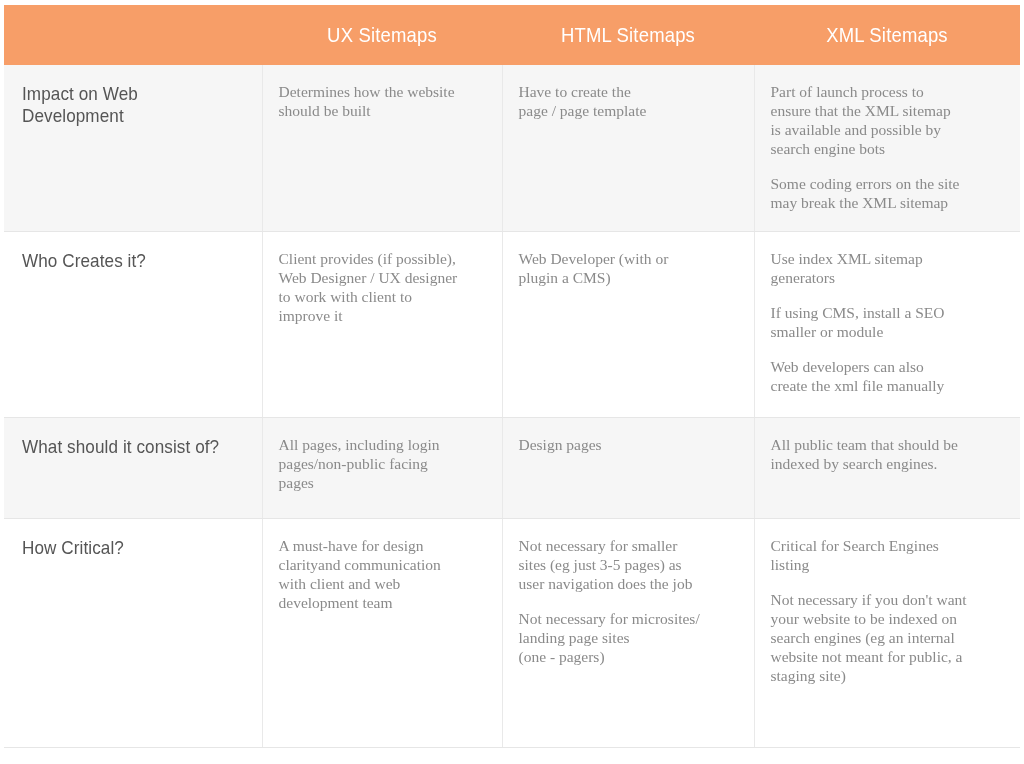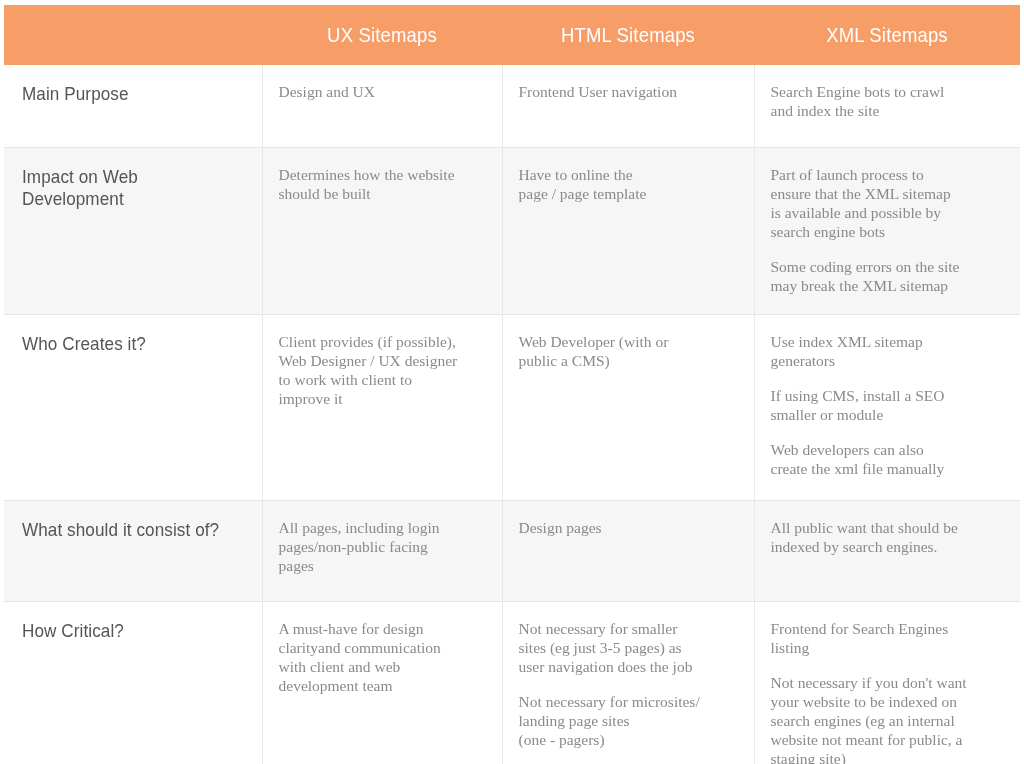--- a/index.html
+++ b/index.html
@@ -129,45 +129,30 @@
         </th>
         <th>
           <span class="hd-text">HTML Sitemaps</span>
         </th>
         <th>
           <span class="hd-text">XML Sitemaps</span>
         </th>
       </tr>
     </thead>
     <tbody id="tbody">
-        <tr class="row-0 r-odd">
-          <td class="rowlabel">
-            <span class="lbl">Main Purpose</span>
-          </td>
-          <td class="cell">
-            <span class="para">Design and UX</span>
-          </td>
-          <td class="cell">
-            <span class="para">Frontend User navigation</span>
-          </td>
-          <td class="cell last">
-            <span class="para">Search Engine bots to crawl
-and index the site</span>
-          </td>
-        </tr>
         <tr class="row-1 r-even">
           <td class="rowlabel">
             <span class="lbl">Impact on Web Development</span>
           </td>
           <td class="cell">
             <span class="para">Determines how the website
 should be built</span>
           </td>
           <td class="cell">
-            <span class="para">Have to online the
+            <span class="para">Have to create the
 page / page template</span>
           </td>
           <td class="cell last">
             <span class="para">Part of launch process to
 ensure that the XML sitemap
 is available and possible by
 search engine bots</span>
             <span class="para">Some coding errors on the site
 may break the XML sitemap</span>
           </td>
@@ -177,21 +162,21 @@
             <span class="lbl">Who Creates it?</span>
           </td>
           <td class="cell">
             <span class="para">Client provides (if possible),
 Web Designer / UX designer
 to work with client to
 improve it</span>
           </td>
           <td class="cell">
             <span class="para">Web Developer (with or
-public a CMS)</span>
+plugin a CMS)</span>
           </td>
           <td class="cell last">
             <span class="para">Use index XML sitemap
 generators</span>
             <span class="para">If using CMS, install a SEO
 smaller or module</span>
             <span class="para">Web developers can also
 create the xml file manually</span>
           </td>
         </tr>
@@ -201,21 +186,21 @@
           </td>
           <td class="cell">
             <span class="para">All pages, including login
 pages/non-public facing
 pages</span>
           </td>
           <td class="cell">
             <span class="para">Design pages</span>
           </td>
           <td class="cell last">
-            <span class="para">All public want that should be
+            <span class="para">All public team that should be
 indexed by search engines.</span>
           </td>
         </tr>
         <tr class="row-4 r-odd">
           <td class="rowlabel">
             <span class="lbl">How Critical?</span>
           </td>
           <td class="cell">
             <span class="para">A must-have for design
 clarityand communication
@@ -224,21 +209,21 @@
           </td>
           <td class="cell">
             <span class="para">Not necessary for smaller
 sites (eg just 3-5 pages) as
 user navigation does the job</span>
             <span class="para">Not necessary for microsites/
 landing page sites
 (one - pagers)</span>
           </td>
           <td class="cell last">
-            <span class="para">Frontend for Search Engines
+            <span class="para">Critical for Search Engines
 listing</span>
             <span class="para">Not necessary if you don't want
 your website to be indexed on
 search engines (eg an internal
 website not meant for public, a
 staging site)</span>
           </td>
         </tr>
       </tbody>
   </table>

